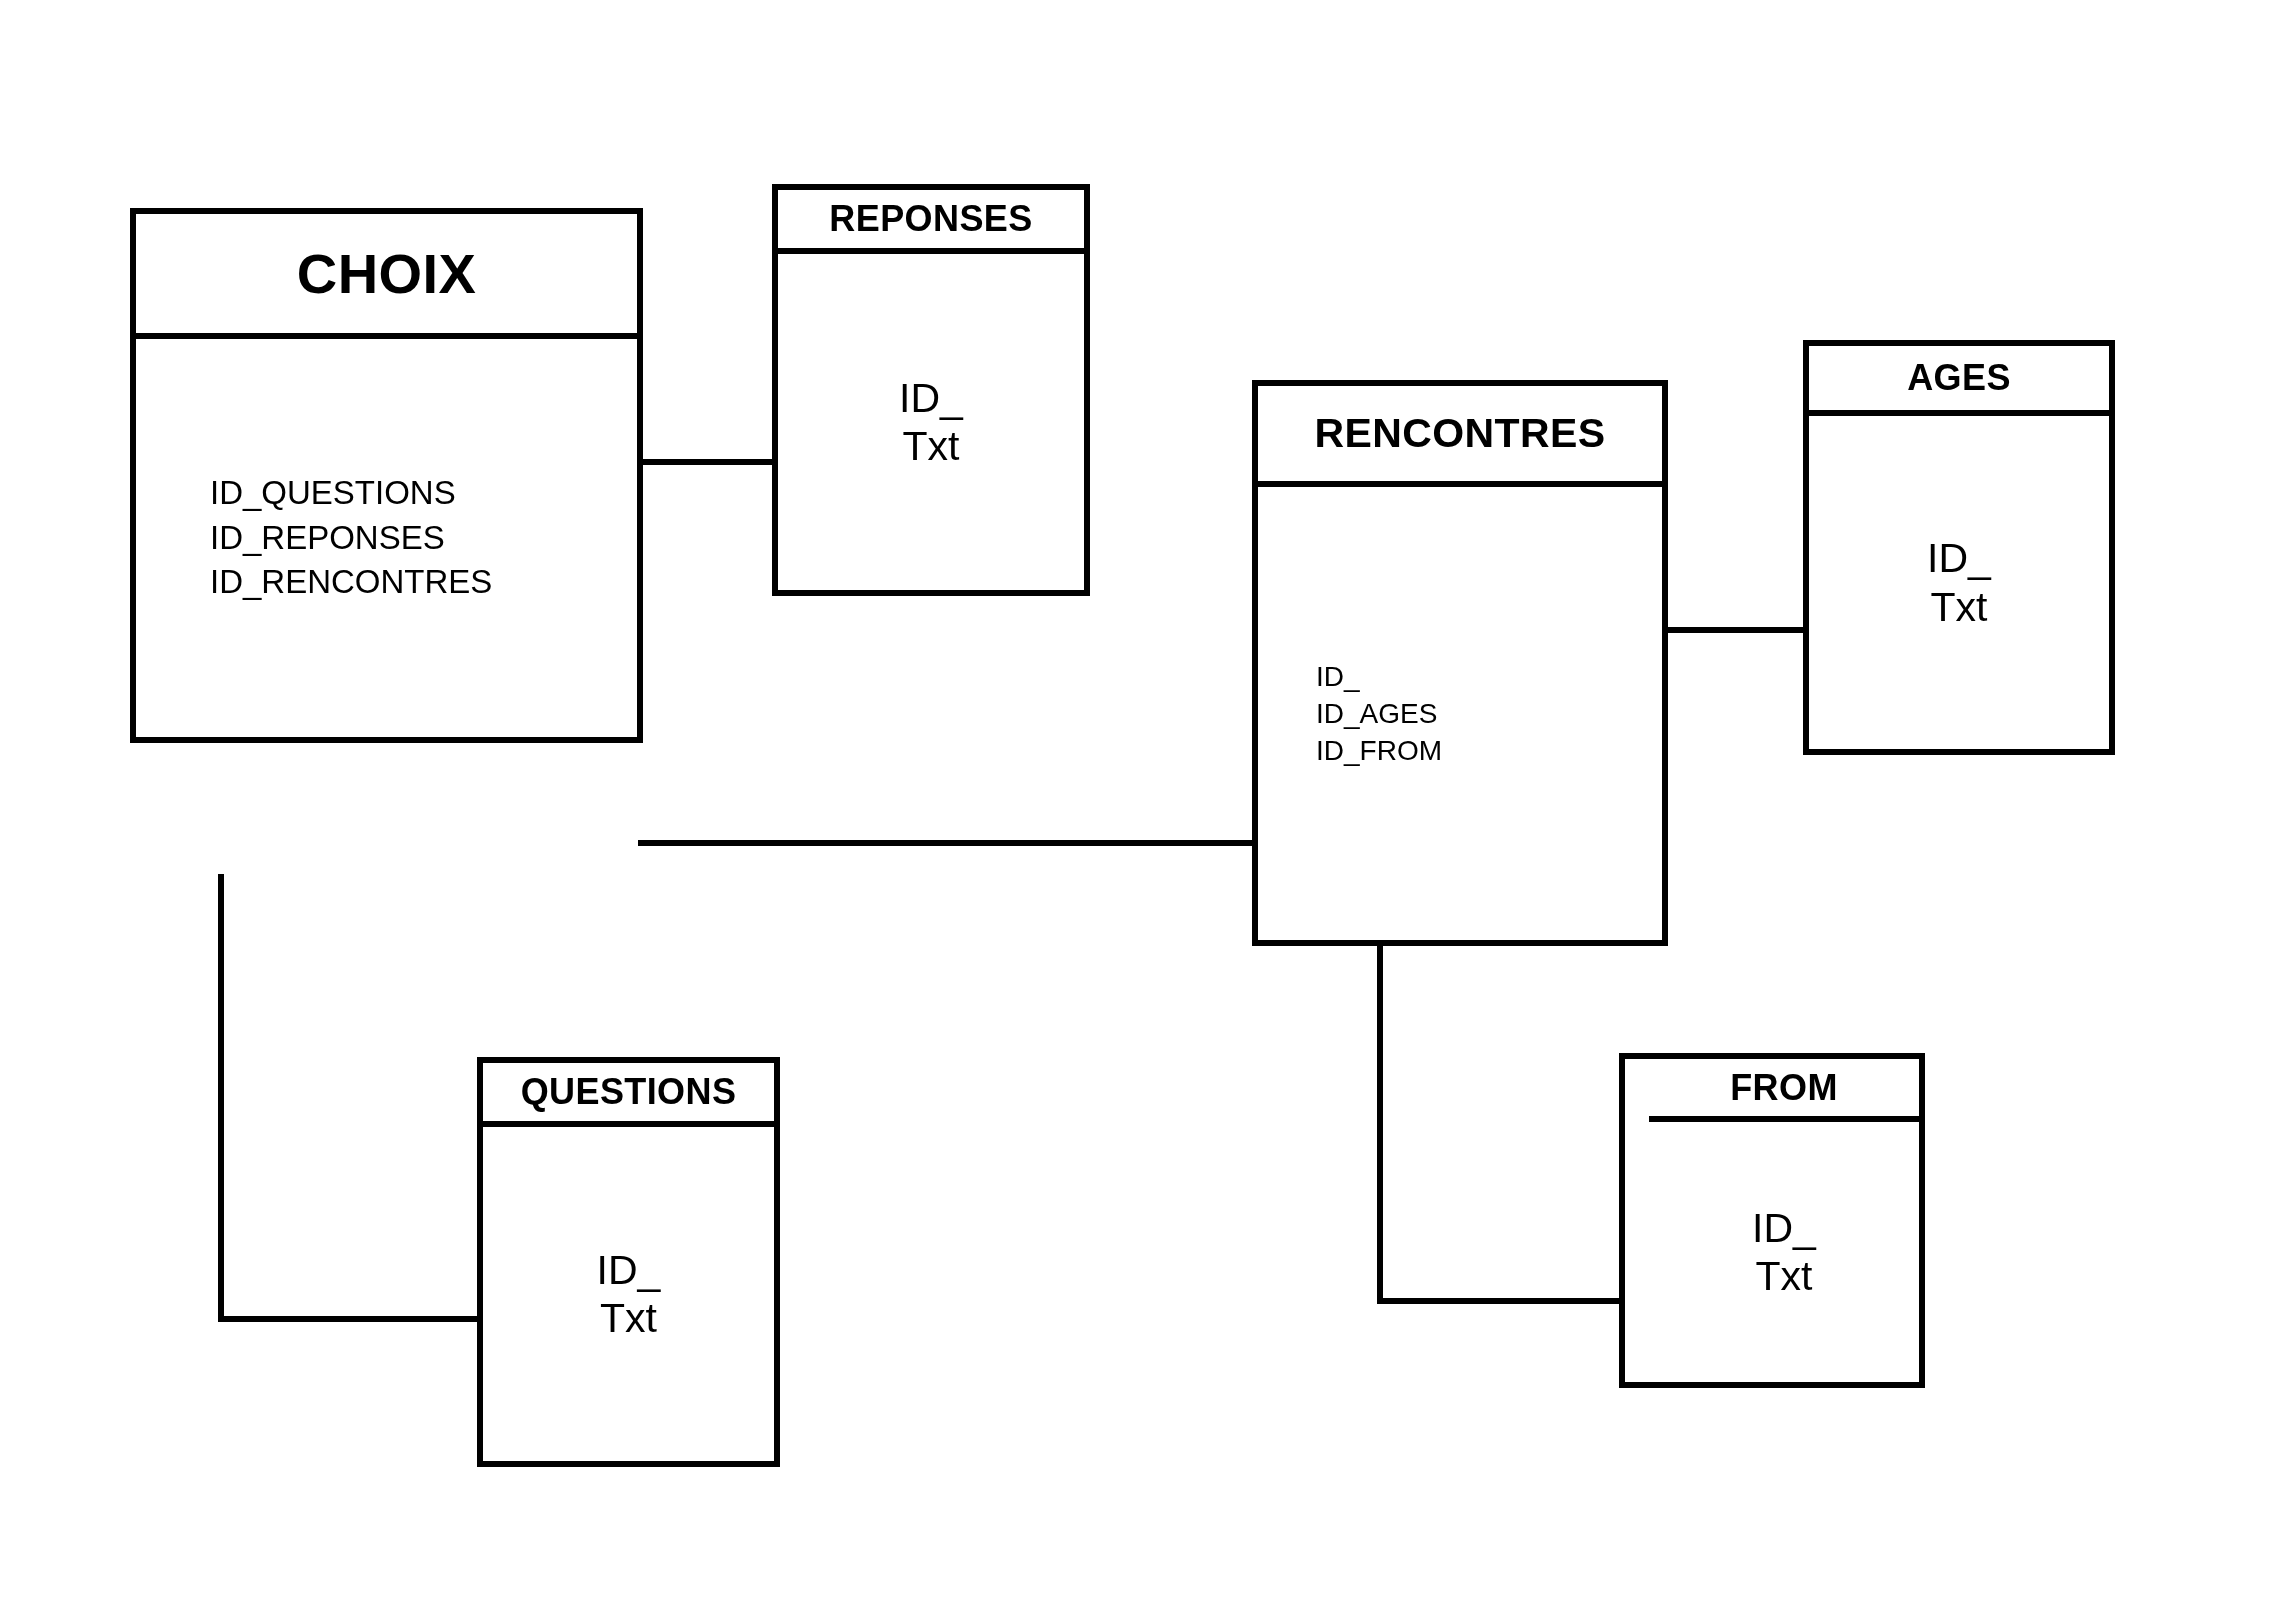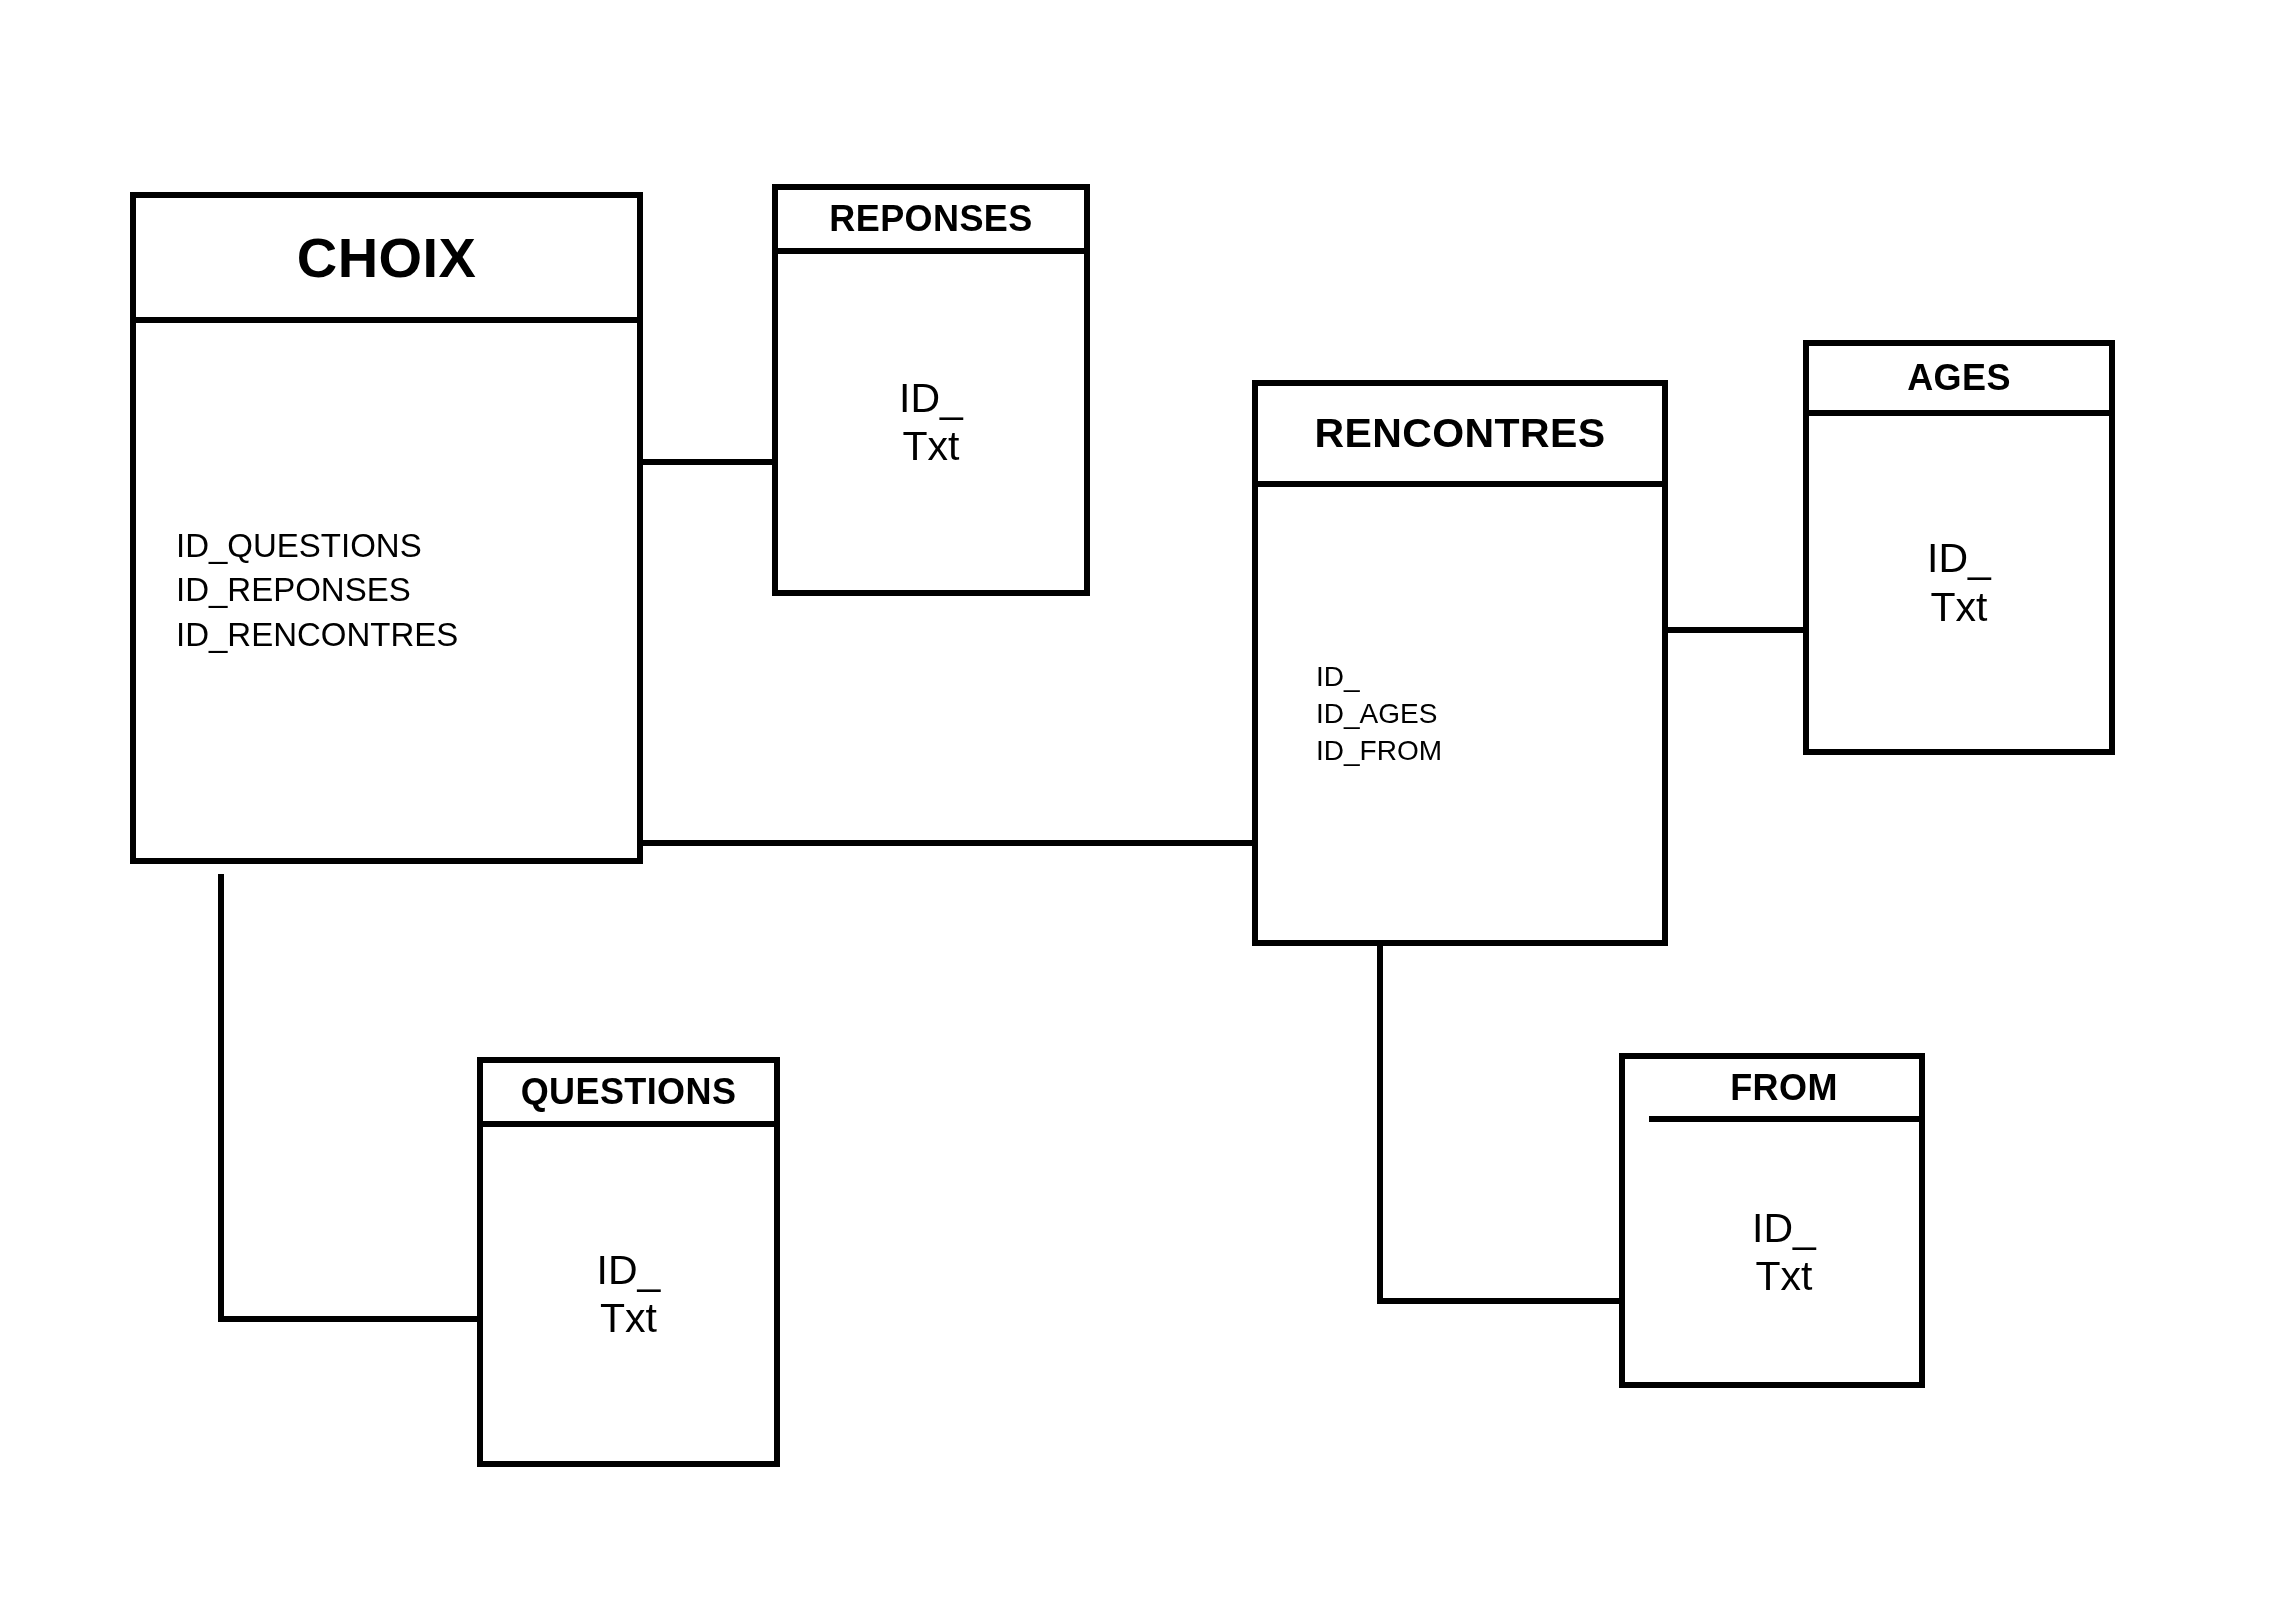--- a/index.html
+++ b/index.html
@@ -62,24 +62,24 @@
     text-align: center;
   }
 
   
   .body-left {
     align-items: flex-start;
     text-align: left;
   }
 
   
-  #ent-choix { left: 130px; top: 192px; width: 513px; height: 672px; }
+  #ent-choix { left: 130px; top: 208px; width: 513px; height: 535px; }
   #ent-choix .entity-header { height: 125px; font-size: 56px; }
   #ent-choix .entity-body { padding-left: 40px; justify-content: center; }
-  #ent-choix .attr { font-size: 33px; line-height: 1.35; }
+  #ent-choix .attr { font-size: 33px; line-height: 1.35; margin-left: 34px; }
 
   #ent-reponses { left: 772px; top: 184px; width: 318px; height: 412px; }
   #ent-reponses .entity-header { height: 64px; font-size: 36px; }
   #ent-reponses .attr { font-size: 41px; }
 
   #ent-rencontres { left: 1252px; top: 380px; width: 416px; height: 566px; }
   #ent-rencontres .entity-header { height: 101px; font-size: 41px; }
   #ent-rencontres .entity-body { padding-left: 58px; }
   #ent-rencontres .attr { font-size: 28px; line-height: 1.33; }
 

